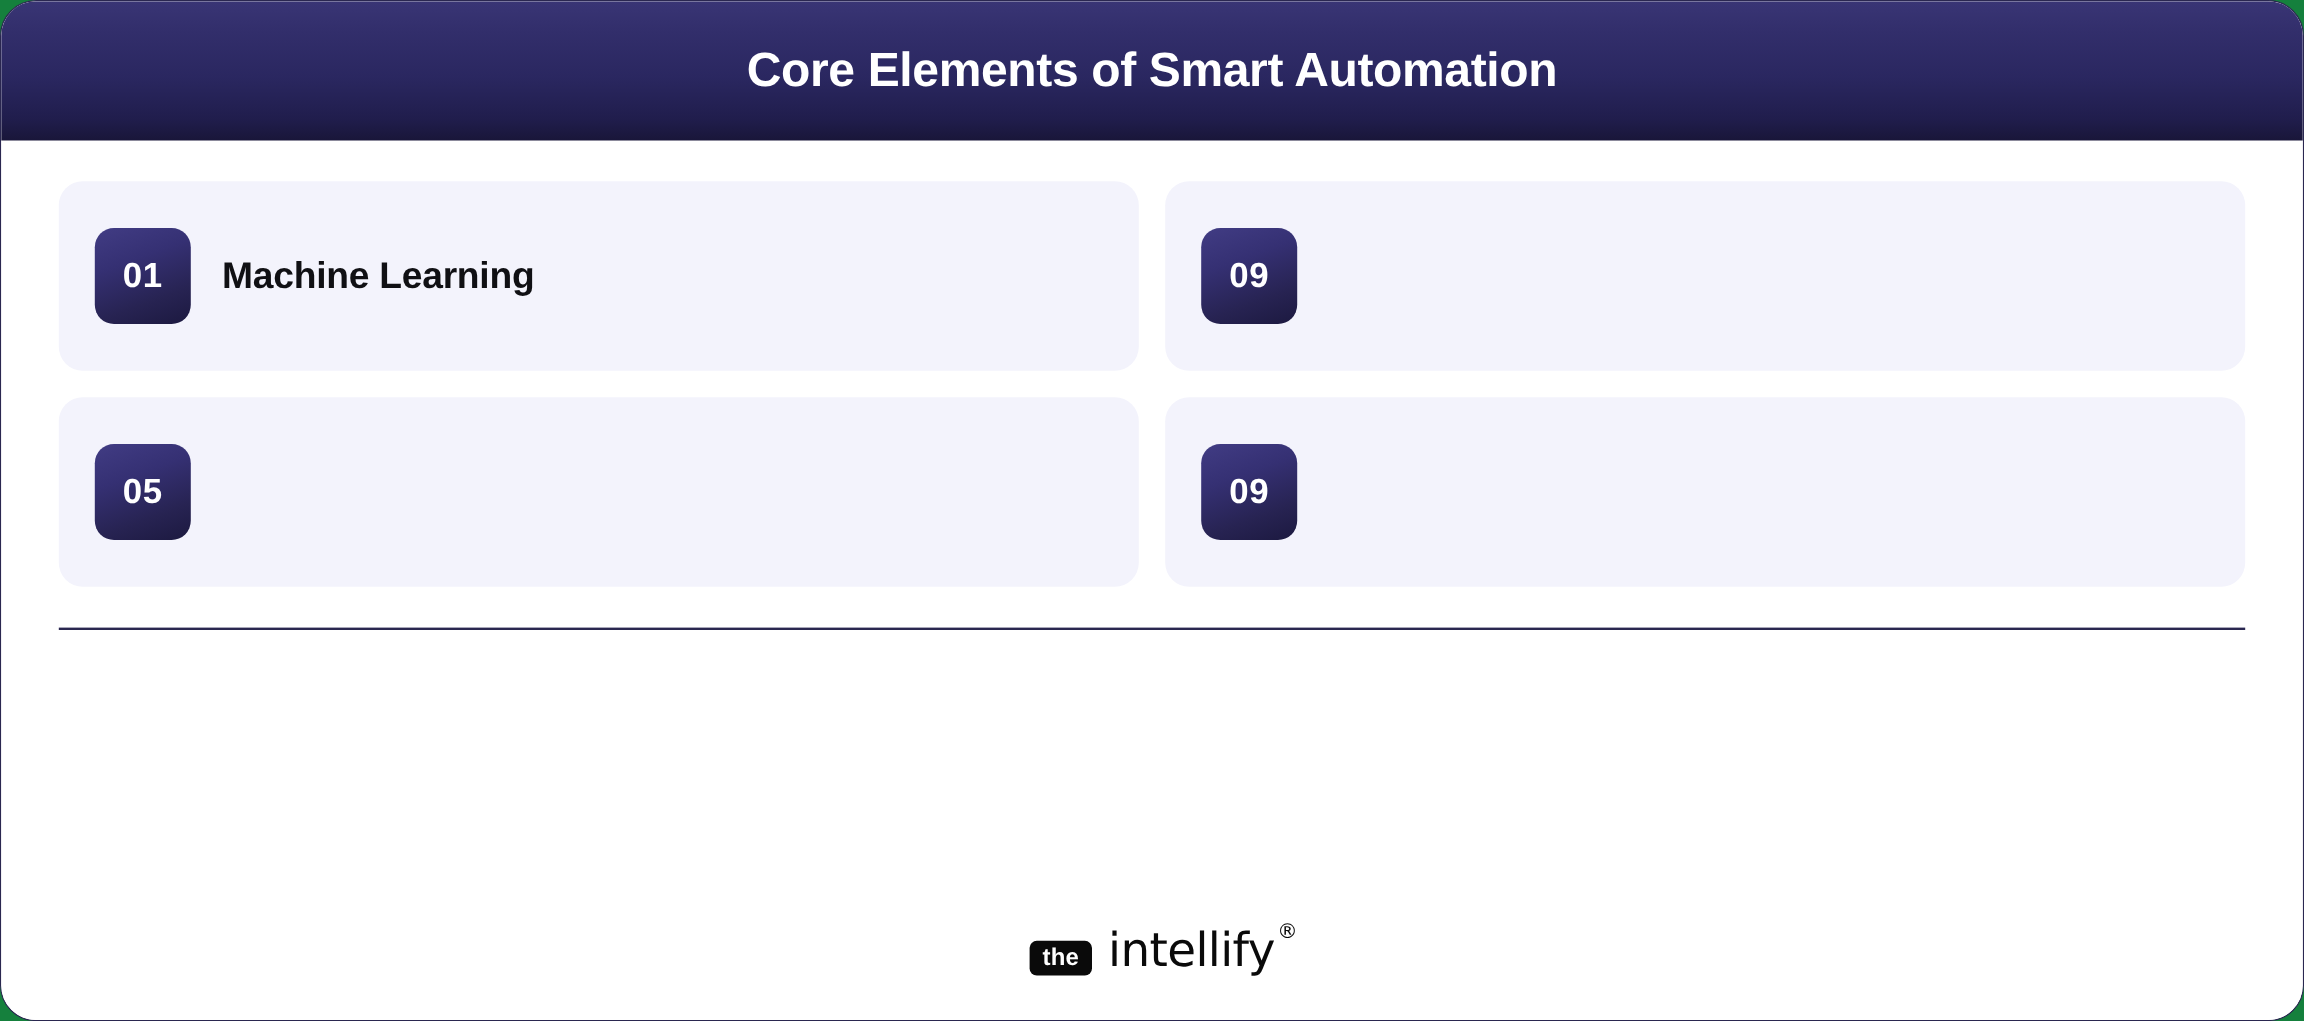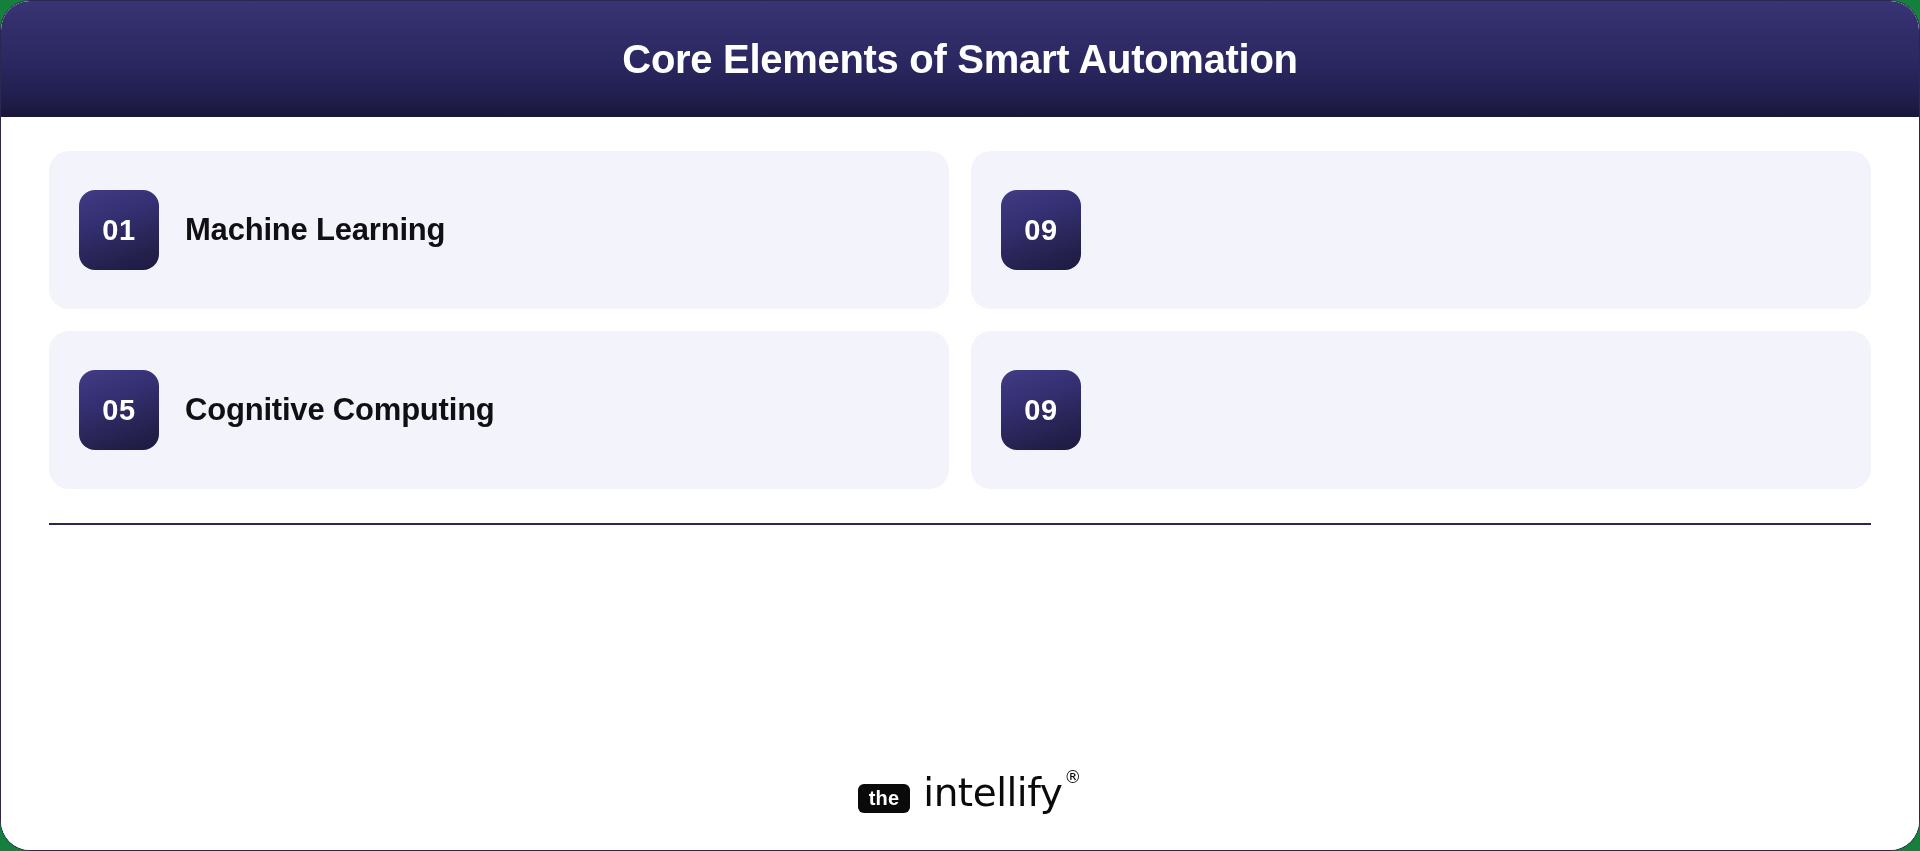--- a/index.html
+++ b/index.html
@@ -189,21 +189,20 @@
           <div class="badge">
             <span class="badge-num">09</span>
           </div>
         </div>
 
 
         <div class="card">
           <div class="badge">
             <span class="badge-num">05</span>
           </div>
-          <div class="card-label">Cognitive Computing</div>
         </div>
 
         <div class="card">
           <div class="badge">
             <span class="badge-num">09</span>
           </div>
         </div>
 
       </div>
 

